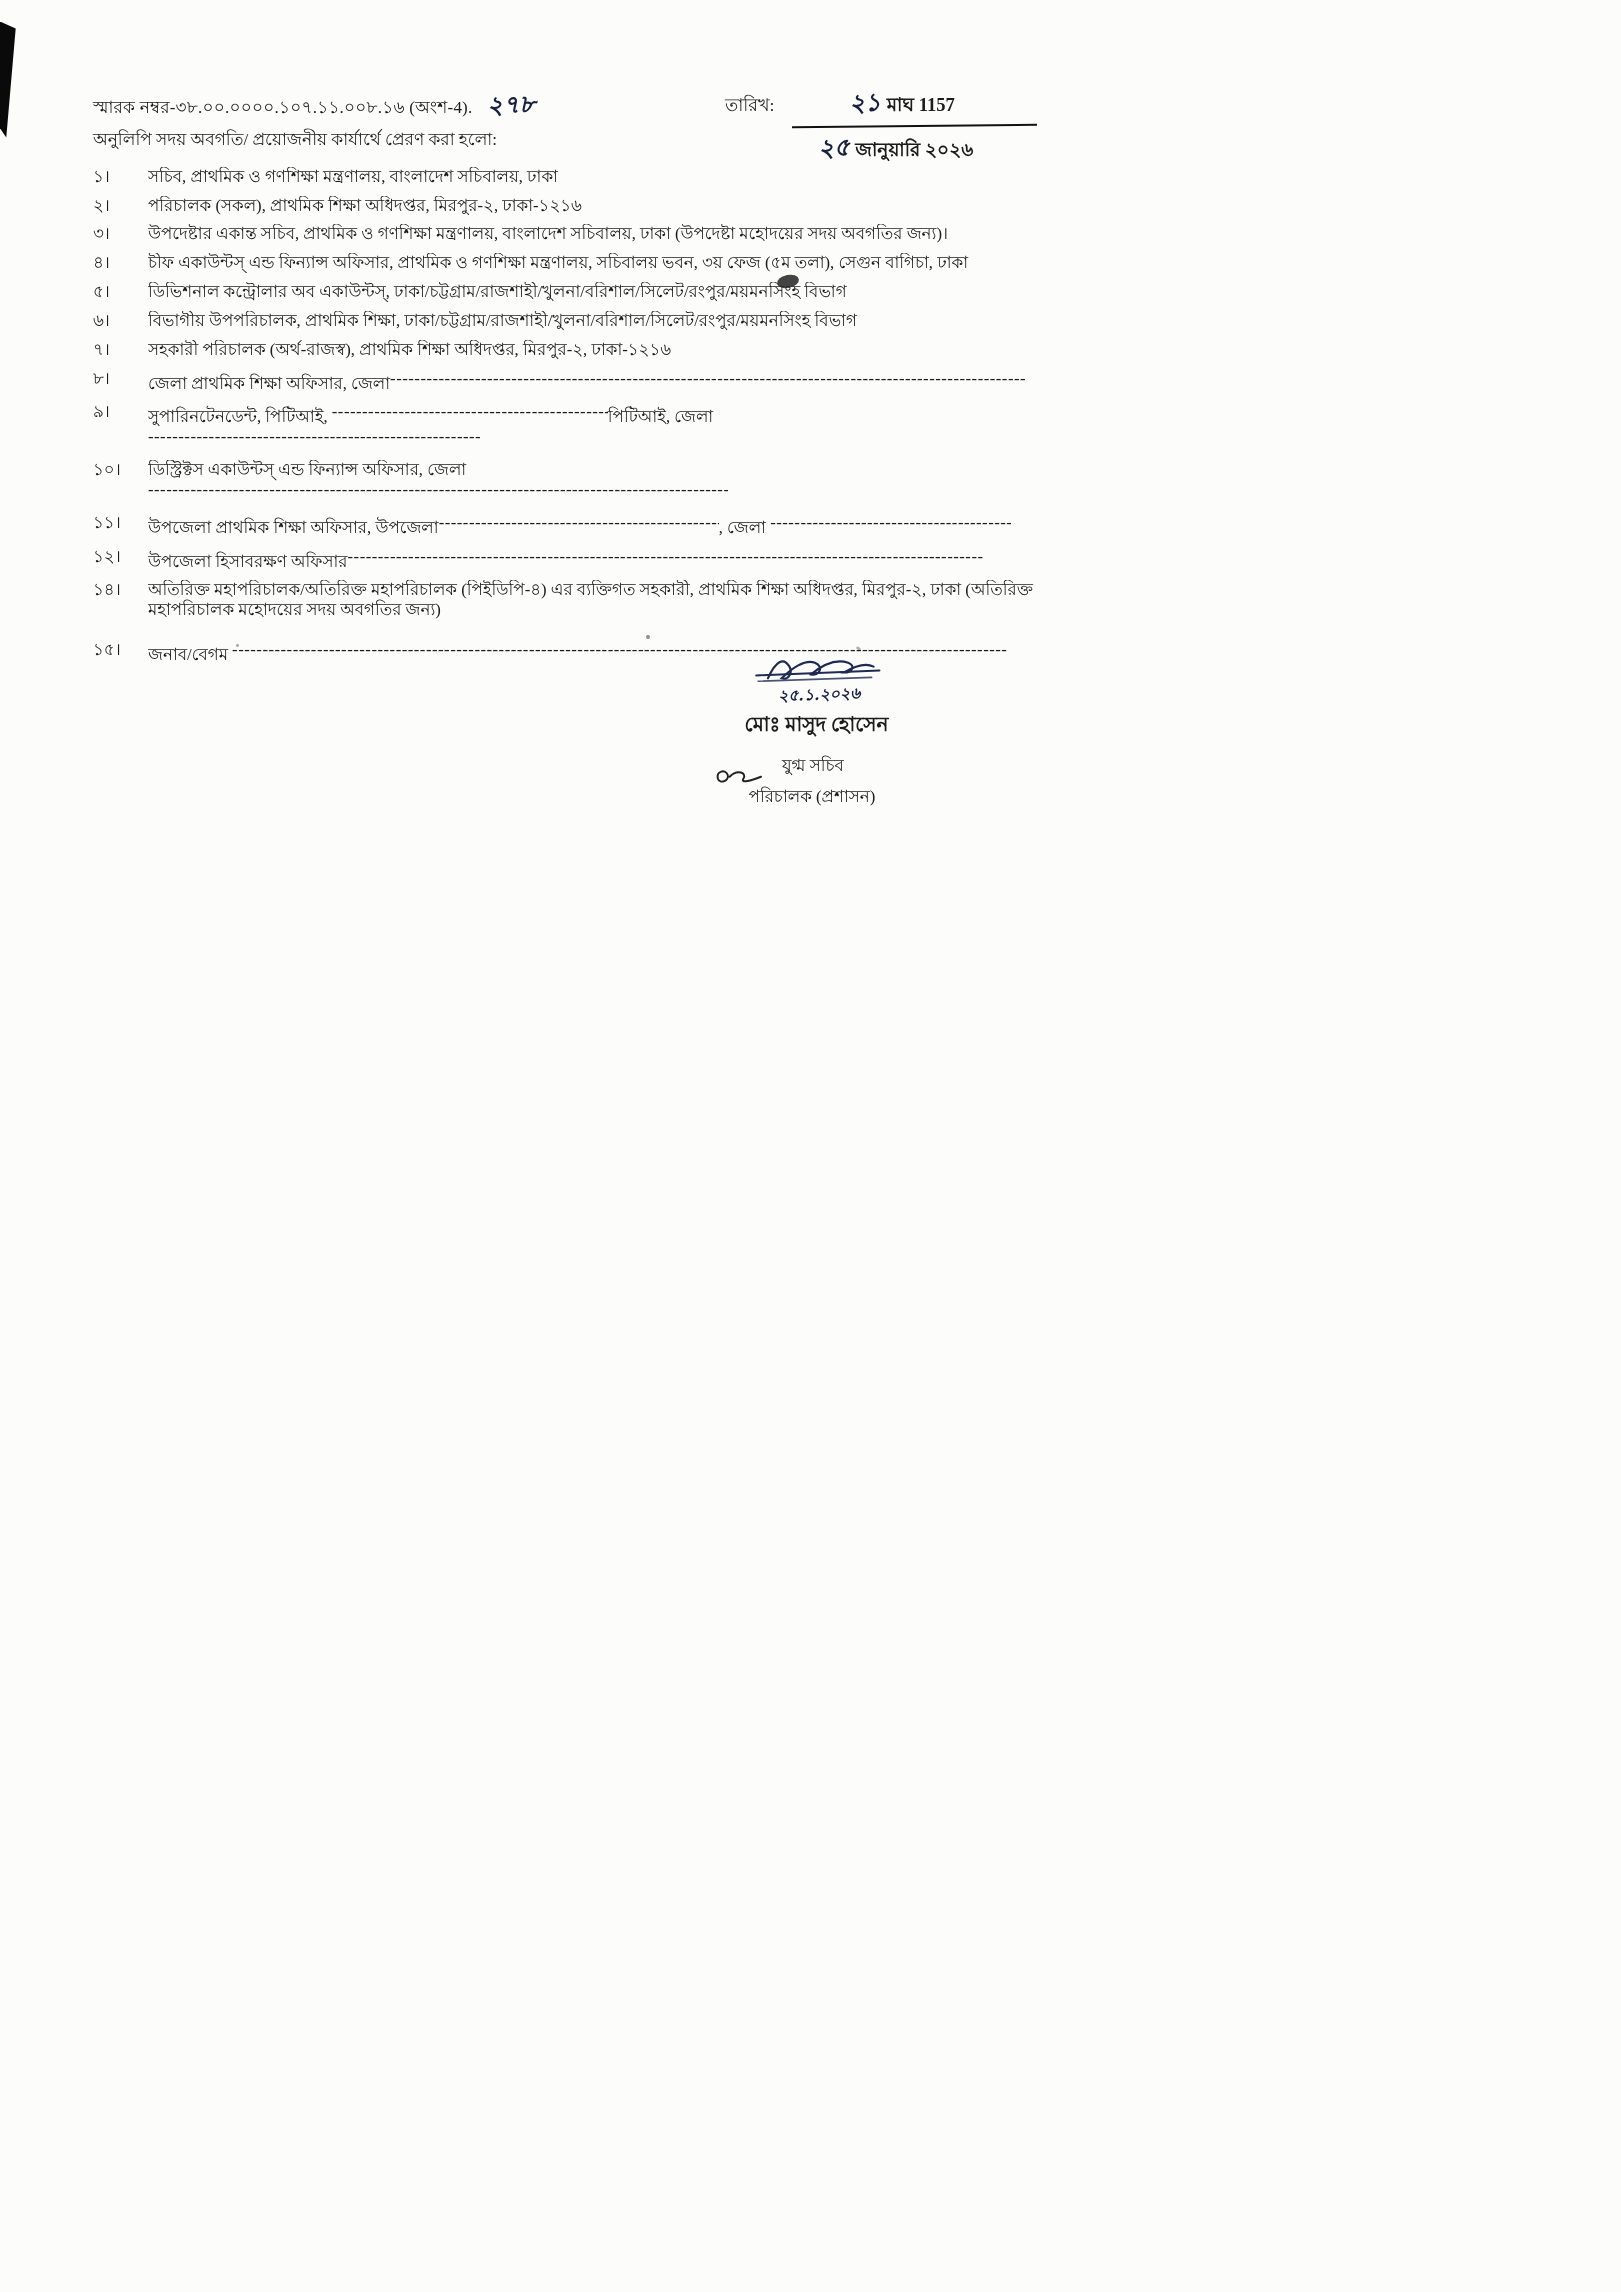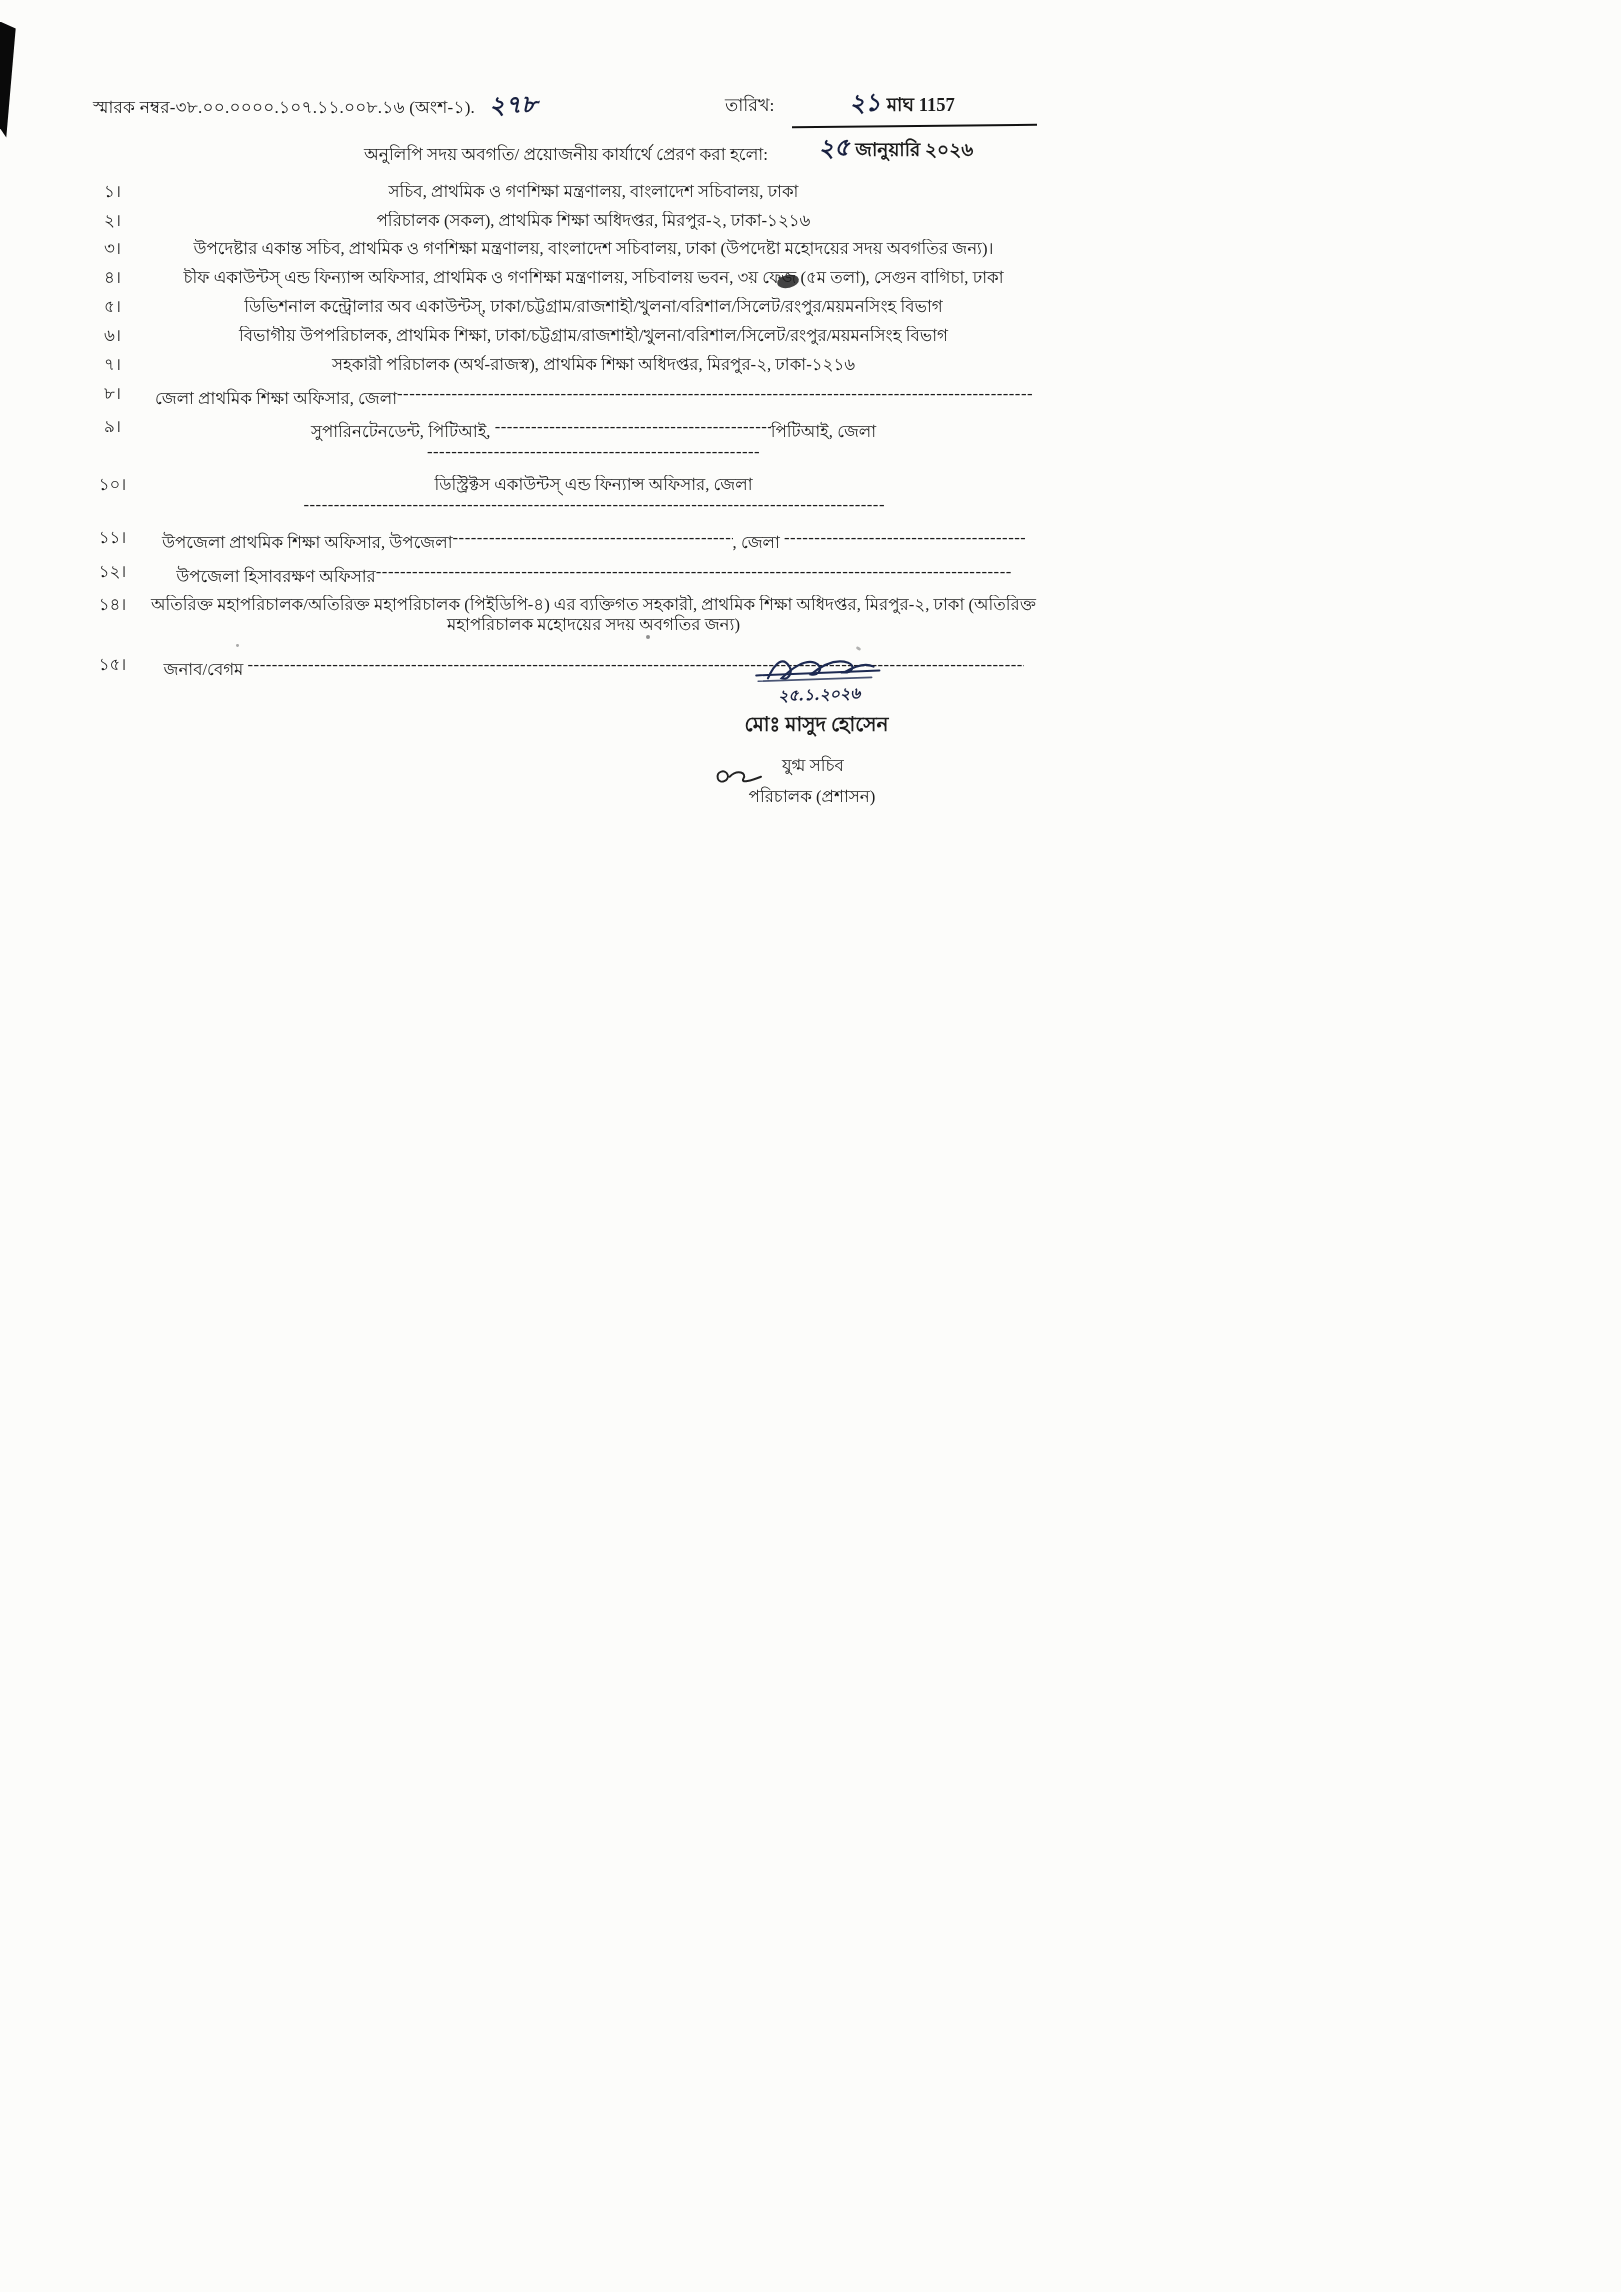--- a/index.html
+++ b/index.html
@@ -41,21 +41,21 @@
   .date-block{position:absolute;left:725px;top:84px;font-size:17.6px;white-space:nowrap;}
   .date-label{display:inline-block;vertical-align:top;margin-top:7.8px;}
   .date-lines{display:inline-block;margin-left:17.6px;min-width:240px;text-align:left;}
   .date-line1{padding-left:57px;}
   .date-line1 .printed-bold,.date-line2 .printed-bold{font-weight:bold;font-size:18.6px;}
   .date-rule{border-bottom:2px solid #111;margin:1px 0 2px 0;width:245px;transform:rotate(-0.6deg);}
   .date-line2{padding-left:25.5px;}
   .date-hand{display:inline-block;transform:rotate(-3deg);margin-right:5.9px;}
 
   
-  .doc-body{position:absolute;left:93px;top:141px;width:946px;text-align:center;}
+  .doc-body{position:absolute;left:93px;top:126px;width:946px;}
   .intro{font-size:17px;margin-bottom:12.7px;}
   .row{display:flex;margin-bottom:9.3px;font-size:16.7px;line-height:19.6px;}
   .row .no{flex:0 0 39px;}
   .row .txt{flex:1 1 auto;overflow:hidden;margin-left:16px;}
   .dash{
     display:inline-block;white-space:nowrap;overflow:hidden;
     vertical-align:baseline;letter-spacing:0.5px;
   }
   .d655{max-width:635px;}
   .d600{max-width:580px;}
@@ -80,21 +80,21 @@
 
 <div class="page">
 
   <div class="corner-artifact"></div>
   <div class="smudge"></div>
   <div class="speck1"></div>
   <div class="speck2"></div>
   <div class="speck3"></div>
 
   <div class="memo-line">
-    <span>স্মারক নম্বর-৩৮.০০.০০০০.১০৭.১১.০০৮.১৬ (অংশ-১).</span>
+    <span>স্মারক নম্বর-৩৮.০০.০০০০.১০৭.১১.০০৮.১৬ (অংশ-4).</span>
     <span class="hand big memo-hand">২৭৮</span>
   </div>
 
   <div class="date-block">
     <span class="date-label">তারিখ:</span><span class="date-lines">
       <span class="date-line1" style="display:block;">
         <span class="hand big date-hand">২১</span><span class="printed-bold">মাঘ 1157</span>
       </span>
       <span class="date-rule" style="display:block;"></span>
       <span class="date-line2" style="display:block;">

